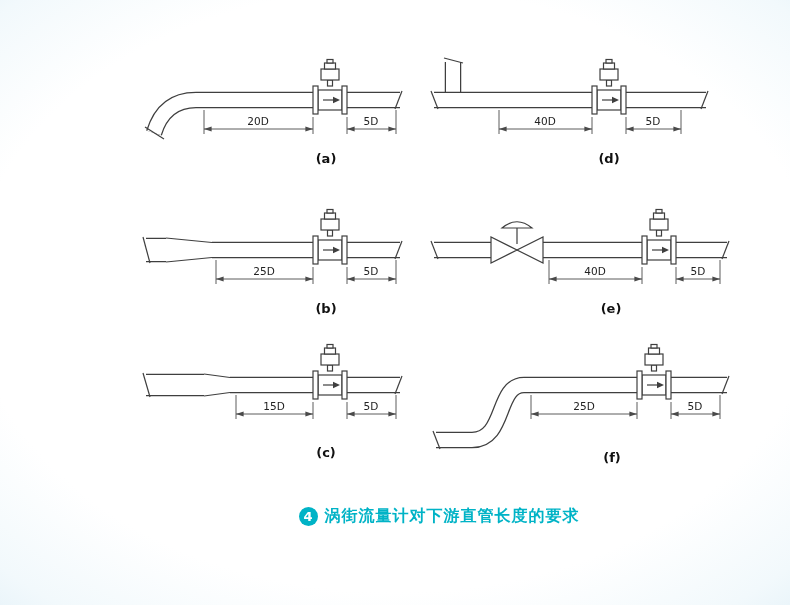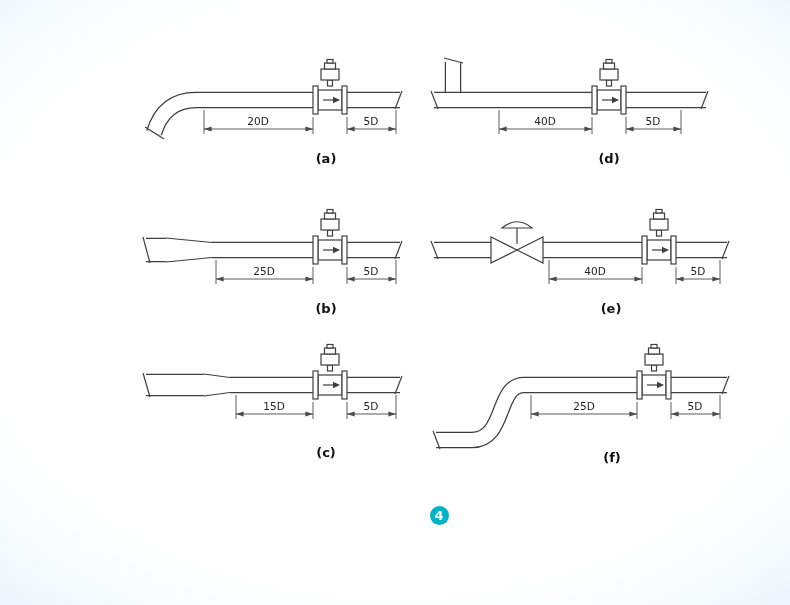--- a/index.html
+++ b/index.html
@@ -197,15 +197,16 @@
       <line class="ext" x1="676" y1="395" x2="676" y2="419"></line>
       <line class="dim" x1="627" y1="414" x2="676" y2="414" marker-start="url(#ah)" marker-end="url(#ah)"></line>
       <text class="dt" x="651" y="410">5D</text>
     </g>
     <text class="fl" x="568" y="462">(f)</text>
   </g>
 </svg>
 
 <div class="caption">
   <span class="badge">4</span>
+  <span class="caption-text">涡街流量计对下游直管长度的要求</span>
 </div>
 
 </div>
 
 </body></html>

